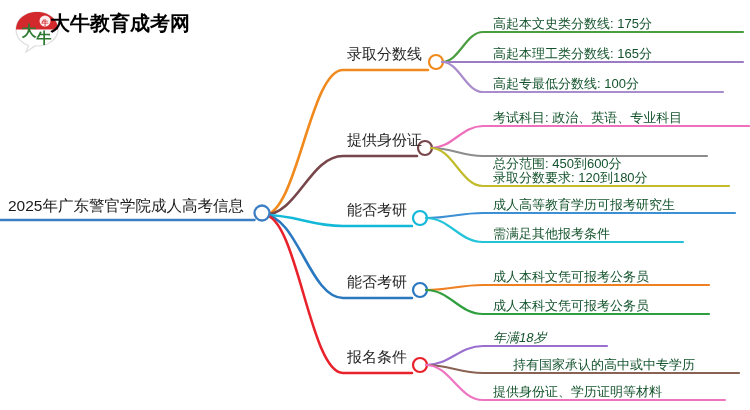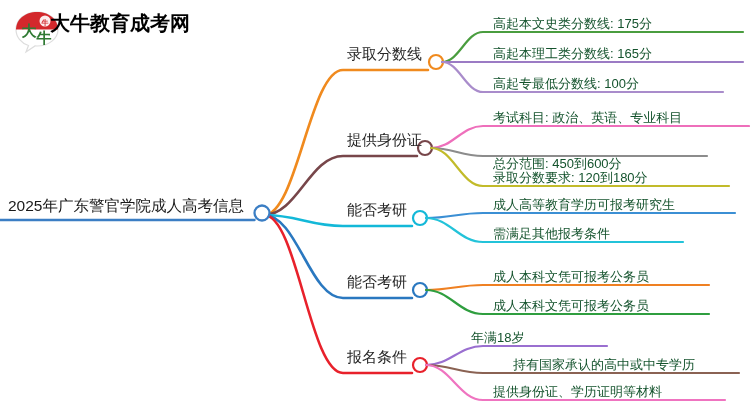--- a/index.html
+++ b/index.html
@@ -132,19 +132,19 @@
       <div class="node-label leaf-label" style="left: 493px; top: 109px;">考试科目: 政治、英语、专业科目</div>
       <div class="node-label leaf-label" style="left: 493px; top: 139px; margin-top: 16px;">总分范围: 450到600分</div>
       <div class="node-label leaf-label" style="left: 493px; top: 169px;">录取分数要求: 120到180分</div>
       <div class="node-label branch-label" style="left: 347px; top: 201px;">能否考研</div>
       <div class="node-label leaf-label" style="left: 493px; top: 196px;">成人高等教育学历可报考研究生</div>
       <div class="node-label leaf-label" style="left: 493px; top: 225px;">需满足其他报考条件</div>
       <div class="node-label branch-label" style="left: 347px; top: 273px;">能否考研</div>
       <div class="node-label leaf-label" style="left: 493px; top: 268px;">成人本科文凭可报考公务员</div>
       <div class="node-label leaf-label" style="left: 493px; top: 297px;">成人本科文凭可报考公务员</div>
       <div class="node-label branch-label" style="left: 347px; top: 348px;">报名条件</div>
-      <div class="node-label leaf-label" style="left: 471px; top: 329px;">年满18岁</div>
+      <div class="node-label leaf-label" style="left: 493px; top: 329px; font-style: italic;">年满18岁</div>
       <div class="node-label leaf-label" style="left: 493px; top: 356px; margin-left: 20px;">持有国家承认的高中或中专学历</div>
       <div class="node-label leaf-label" style="left: 493px; top: 383px;">提供身份证、学历证明等材料</div>
       <div class="node-label root-label" style="left: 8px; top: 196px;">2025年广东警官学院成人高考信息</div>
     </div>
 
 </div>
 
 </body></html>

